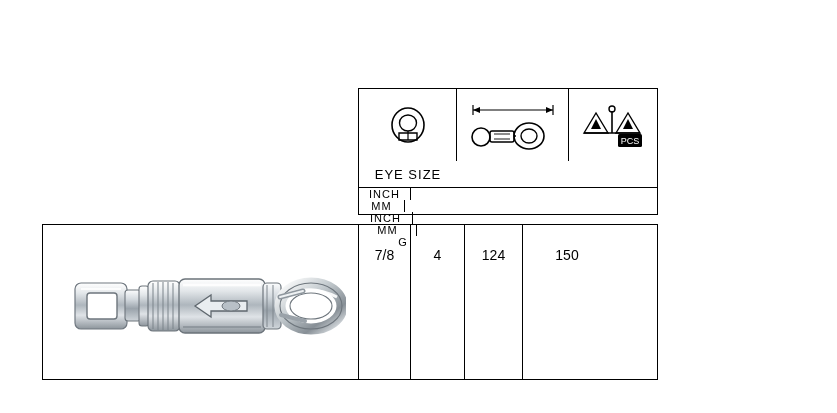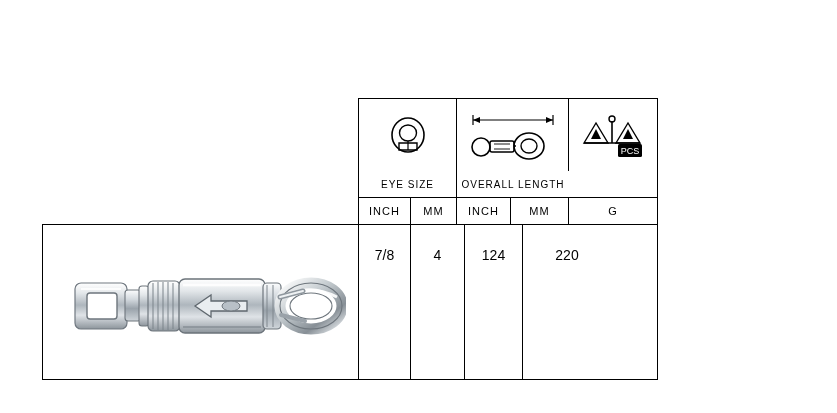--- a/index.html
+++ b/index.html
@@ -13,21 +13,21 @@
     position: relative;
     font-family: "Liberation Sans", sans-serif;
     color: #000000;
     overflow: hidden;
   }
 
   
   .spec-header {
     position: absolute;
     left: 358px;
-    top: 98px;
+    top: 88px;
     width: 300px;
     border: 1px solid #000;
     border-collapse: collapse;
     box-sizing: border-box;
   }
   .spec-header .icon-row {
     display: flex;
     height: 72px;
   }
   .spec-header .icon-cell {
@@ -44,29 +44,30 @@
     display: flex;
     height: 26px;
     border-top: 0px solid #000;
   }
   .spec-header .title-cell {
     box-sizing: border-box;
     border-right: 1px solid #000;
     display: flex;
     align-items: center;
     justify-content: center;
-    font-size: 10px;
+    font-size: 13px;
     letter-spacing: 1px;
   }
   .spec-header .title-cell:last-child { border-right: none; }
 
   .spec-header .unit-row {
     display: flex;
     height: 26px;
     border-top: 1px solid #000;
+    flex-direction: column;
   }
   .spec-header .unit-cell {
     box-sizing: border-box;
     border-right: 1px solid #000;
     display: flex;
     align-items: center;
     justify-content: center;
     font-size: 11px;
     letter-spacing: 1px;
   }
@@ -178,21 +179,20 @@
           <path d="M50 20 L45 30 L55 30 Z" fill="#000"></path>
           <rect x="40" y="35" width="24" height="13" rx="1.5" fill="#000"></rect>
           <text x="52" y="45" font-family="Liberation Sans, sans-serif" font-size="9" fill="#fff" text-anchor="middle">PCS</text>
         </svg>
       </span>
     </div>
   </div>
 
   <div class="title-row">
     <div class="title-cell c-eye">EYE  SIZE</div>
-    <div class="title-cell c-overall">OVERALL  LENGTH</div>
   </div>
 
   <div class="unit-row">
     <div class="unit-cell c-eye-in">INCH</div>
     <div class="unit-cell c-eye-mm">MM</div>
     <div class="unit-cell c-ov-in">INCH</div>
     <div class="unit-cell c-ov-mm">MM</div>
     <div class="unit-cell c-weight">G</div>
   </div>
 </div>
@@ -264,14 +264,14 @@
           <path d="M209 40 L232 34" stroke="#eef1f3" stroke-width="2" stroke-linecap="round"></path>
           <path d="M210 58 L234 64" stroke="#9aa2a9" stroke-width="4" stroke-linecap="round"></path>
         </g>
       </svg>
     </div>
   </div>
 
   <div class="val-cell v-eye-in">7/8</div>
   <div class="val-cell v-ov-in">4</div>
   <div class="val-cell v-ov-mm">124</div>
-  <div class="val-cell v-weight">220</div>
+  <div class="val-cell v-weight">150</div>
 </div>
 
 </body></html>

